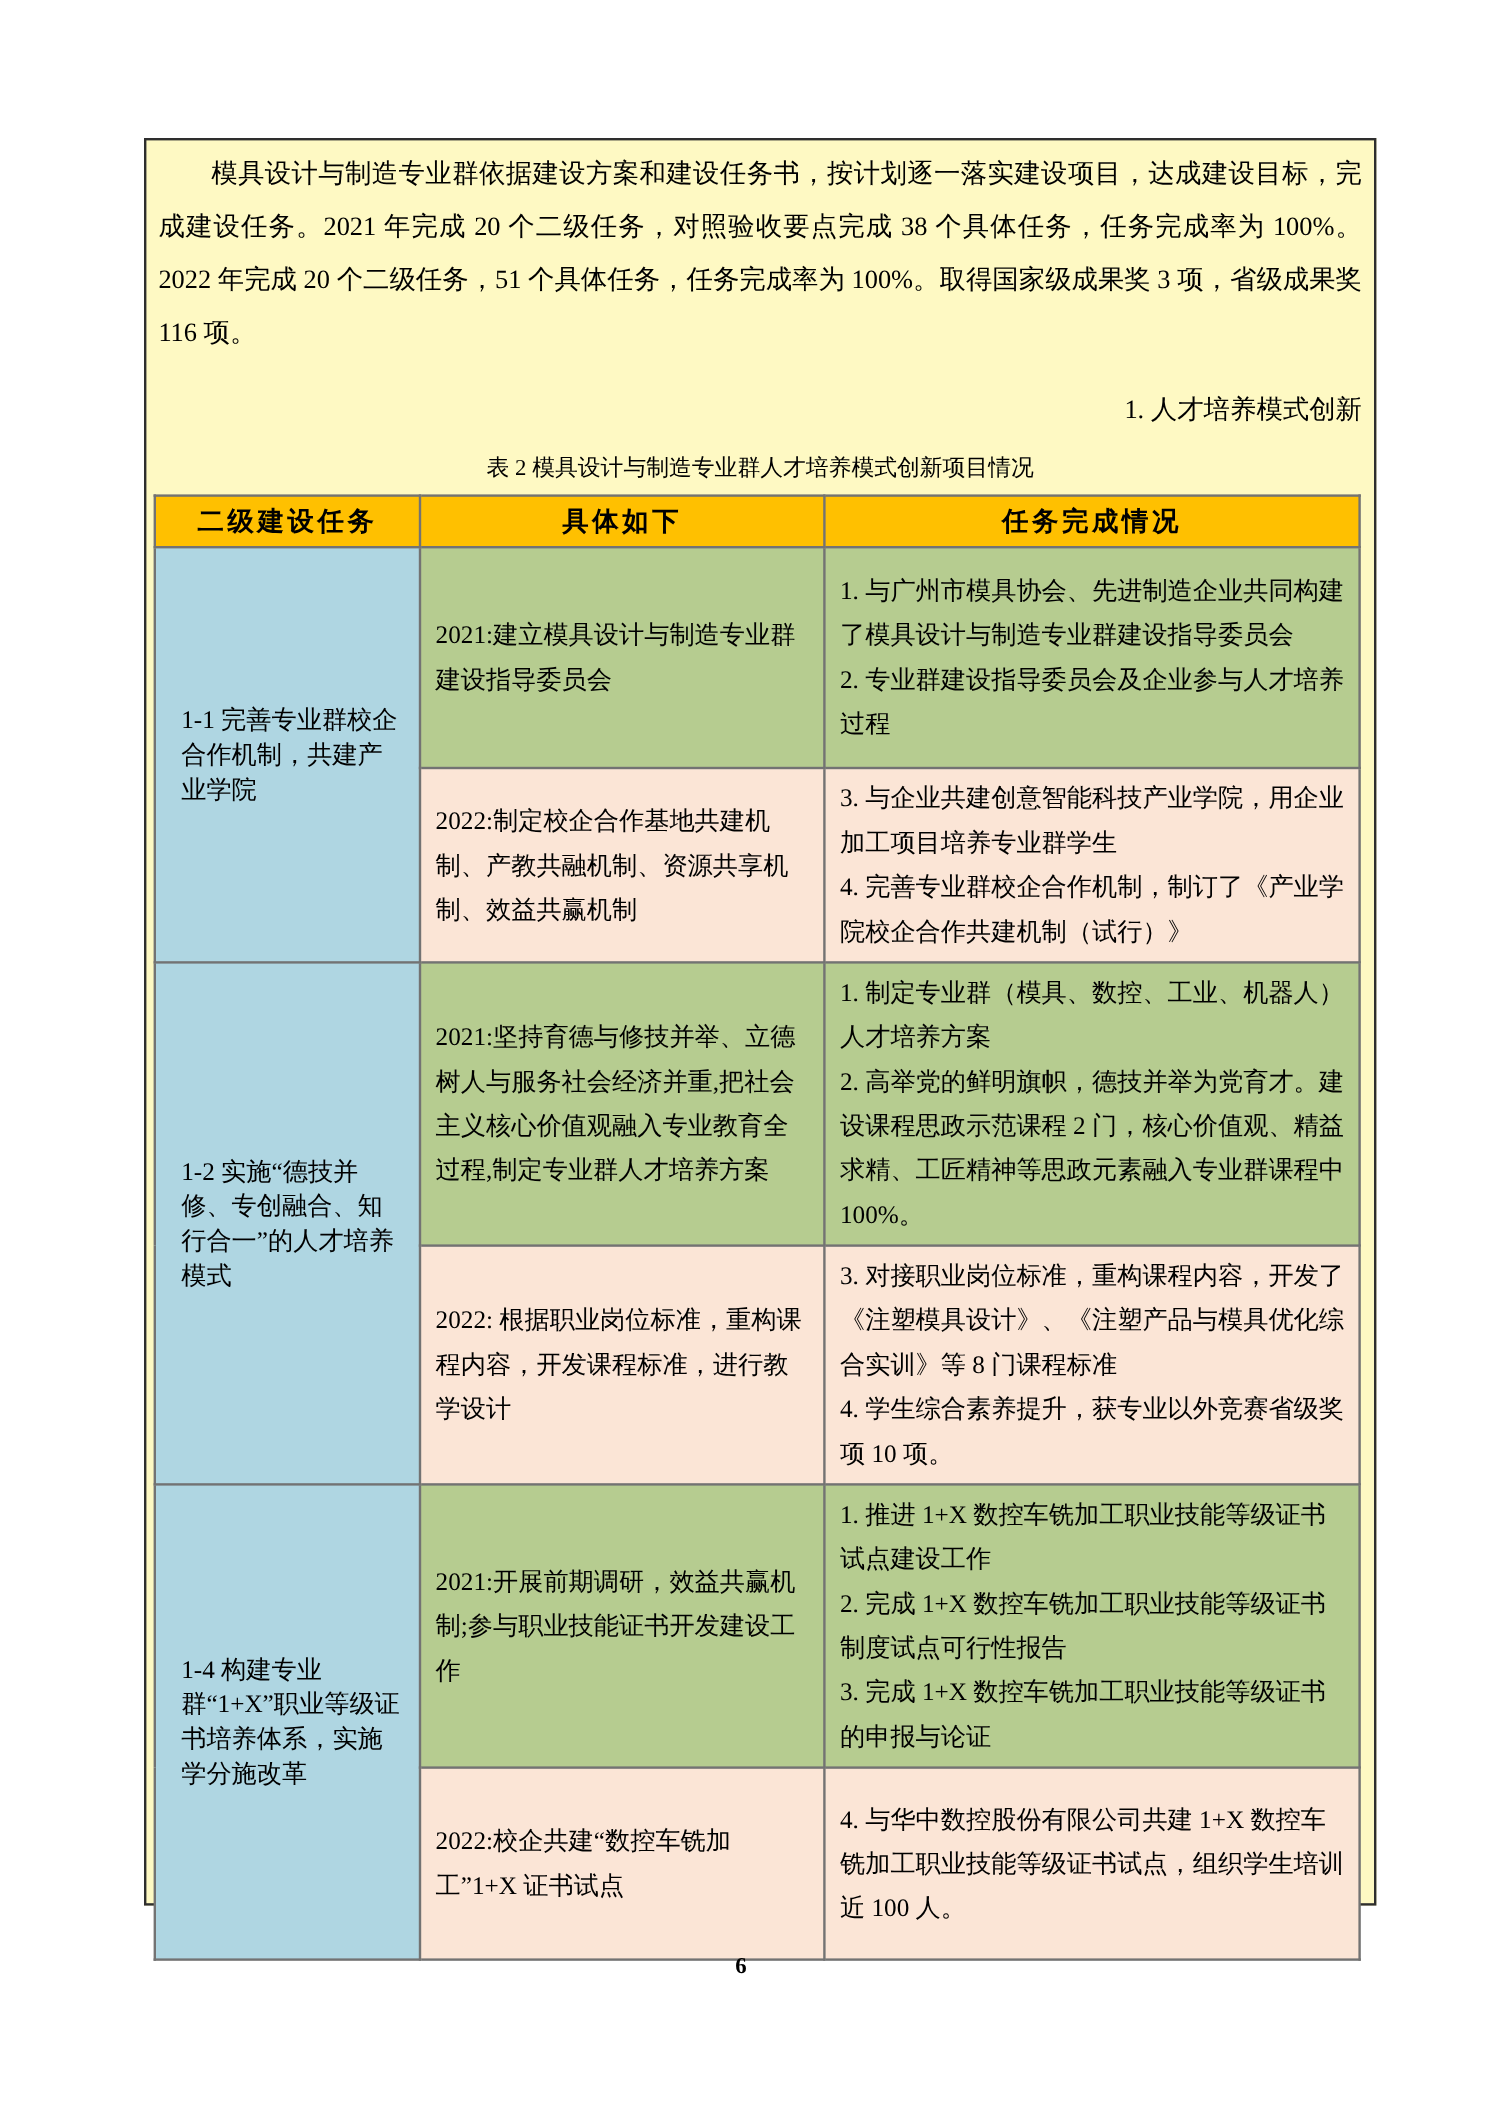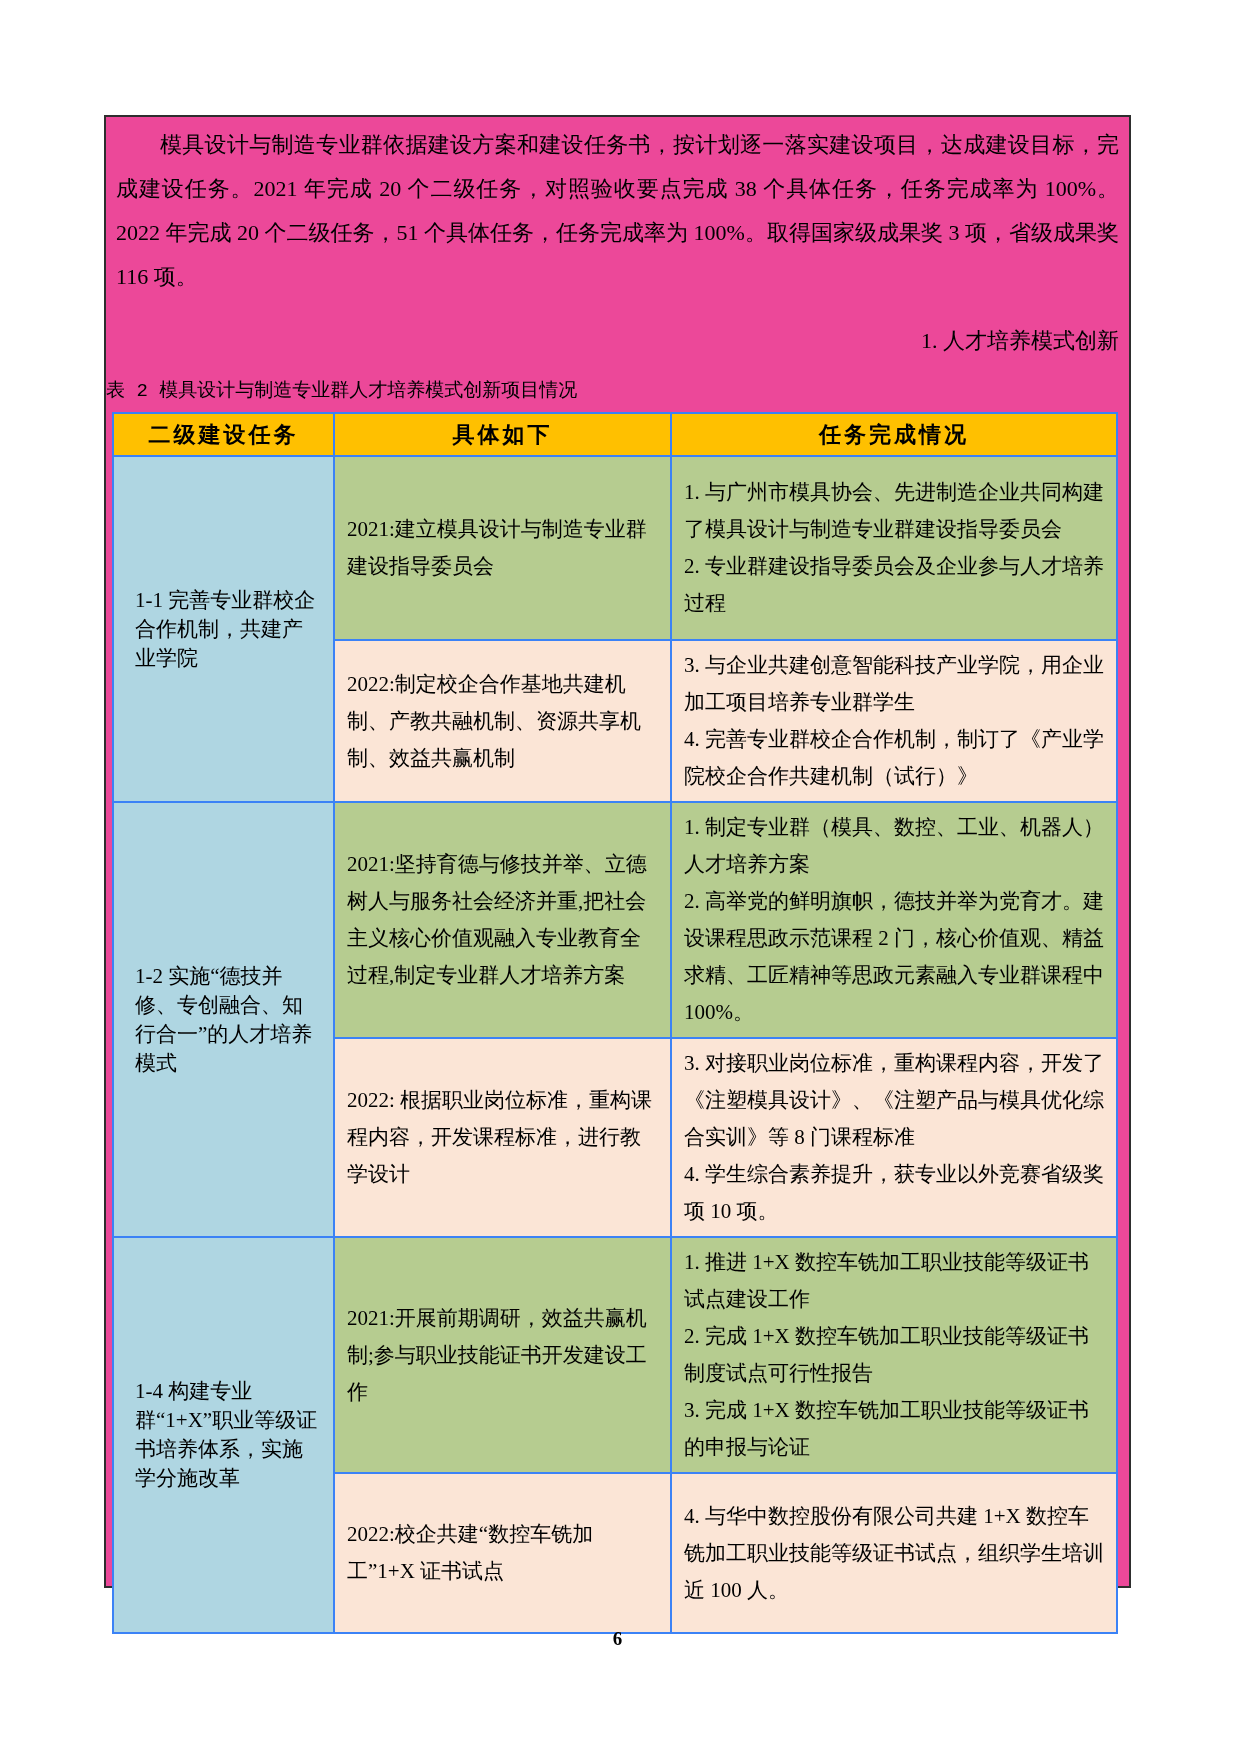--- a/index.html
+++ b/index.html
@@ -11,53 +11,53 @@
   }
   .page {
     position: relative;
     width: 1240px;
     height: 1753px;
     background: #ffffff;
     overflow: hidden;
   }
   .content-box {
     position: absolute;
-    left: 104px;
+    left: 120px;
     top: 115px;
     width: 1027px;
     height: 1473px;
     box-sizing: border-box;
     border: 2px solid #2e2e2e;
-    background: #ec4899;
+    background: #fef9c3;
   }
   .body-para {
     margin: 0;
     padding: 0 10px;
     font-size: 22px;
     line-height: 44px;
     text-align: justify;
   }
   .para1   { margin-top: 6px;  text-indent: 44px; }
   .heading { margin-top: 20px; text-indent: 44px; text-align: right; }
   .para2   { margin-top: 4px;  text-indent: 44px; text-align: left; }
   .caption {
     margin-top: 12px;
     font-size: 19px;
     line-height: 32px;
-    font-family: Liberation Mono, monospace;
+    text-align: center;
   }
   table.project-table {
     margin-left: 6px;
     margin-top: 5px;
     border-collapse: collapse;
     table-layout: fixed;
     width: 1004px;
   }
   .project-table th, .project-table td {
-    border: 2px solid #3b82f6;
+    border: 2px solid #737373;
     box-sizing: border-box;
   }
   .project-table th {
     background: #FFC000;
     font-family: "Liberation Sans", "DejaVu Sans", sans-serif;
     font-weight: bold;
     font-size: 22px;
     letter-spacing: 3px;
     height: 43px;
     text-align: center;

